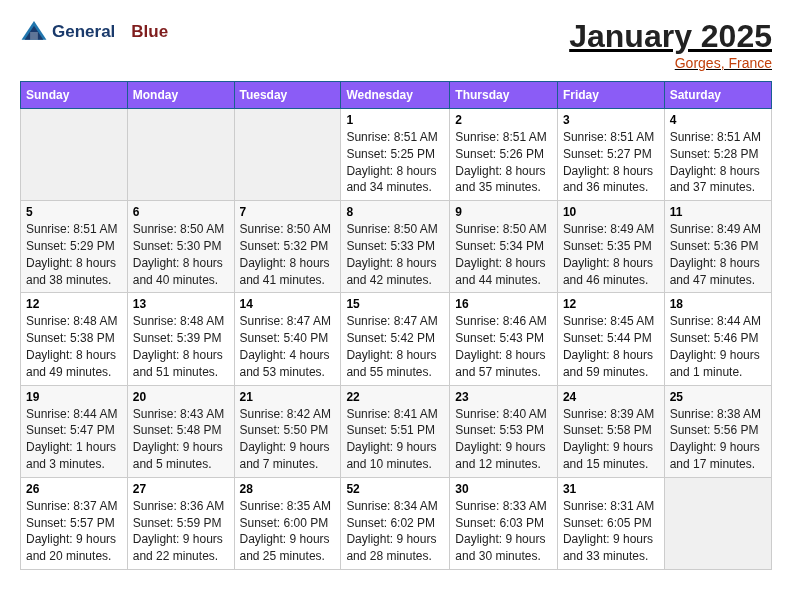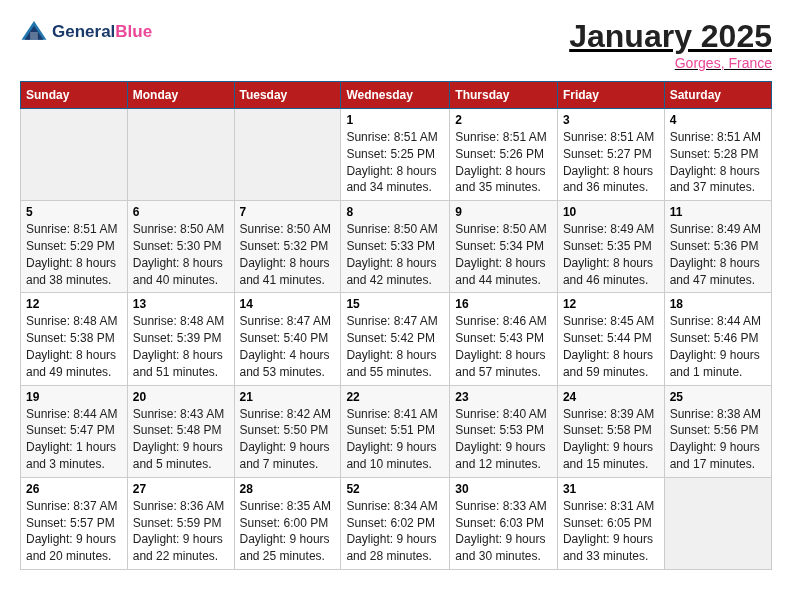--- a/index.html
+++ b/index.html
@@ -33,29 +33,29 @@
       text-align: right;
       text-decoration: underline;
     }
     .month-title {
       font-size: 32px;
       font-weight: bold;
       color: #222;
     }
     .location {
       font-size: 14px;
-      color: #ec4899;
+      color: #c2410c;
     }
     table {
       width: 100%;
       border-collapse: collapse;
       font-size: 11px;
     }
     thead tr th {
-      background: #b91c1c;
+      background: #8b5cf6;
       color: #fff;
       text-align: left;
       padding: 6px 5px;
       font-size: 12px;
       font-weight: bold;
       border: 1px solid #1a5f91;
       margin-left: 44px;
     }
     tbody tr td {
       border: 1px solid #ccc;
@@ -89,21 +89,21 @@
 <div class="page">
   <div class="header">
     <div class="logo">
       <svg class="logo-icon" viewBox="0 0 36 36">
         <polygon points="18,4 34,28 2,28" fill="#2176ae"></polygon>
         <polygon points="18,10 30,28 6,28" fill="#1a3a6b"></polygon>
         <rect x="13" y="18" width="10" height="10" fill="#fff" opacity="0.3"></rect>
       </svg>
       <div>
         <div style="font-size:17px;font-weight:bold;color:#1a3a6b;line-height:1.15;">
-          <span>General</span><span style="color:#ec4899;">Blue</span>
+          <span>General</span><span style="color:#7f1d1d;padding-left:16px;">Blue</span>
         </div>
       </div>
     </div>
     <div class="title-block">
       <div class="month-title">January 2025</div>
       <div class="location">Gorges, France</div>
     </div>
   </div>
 
   <table>

